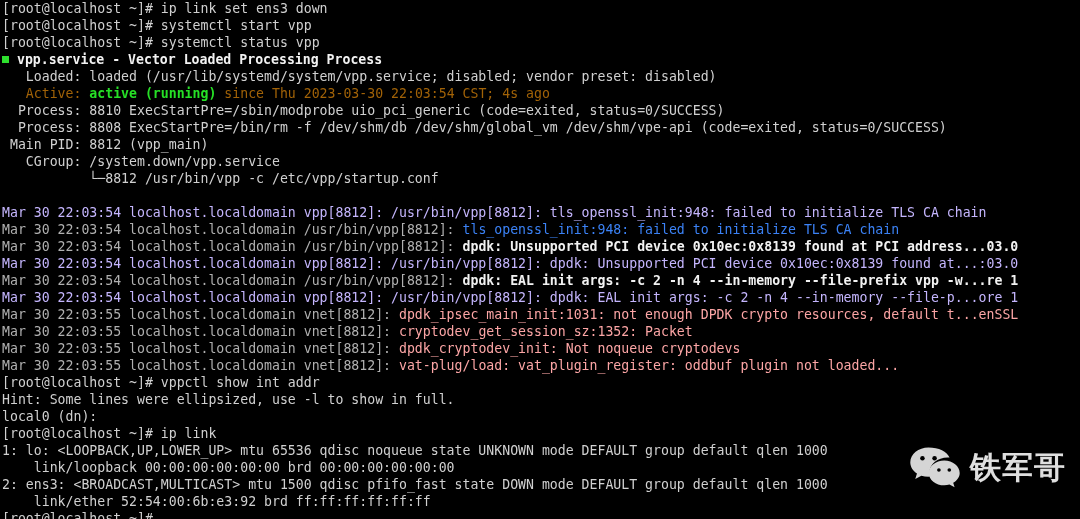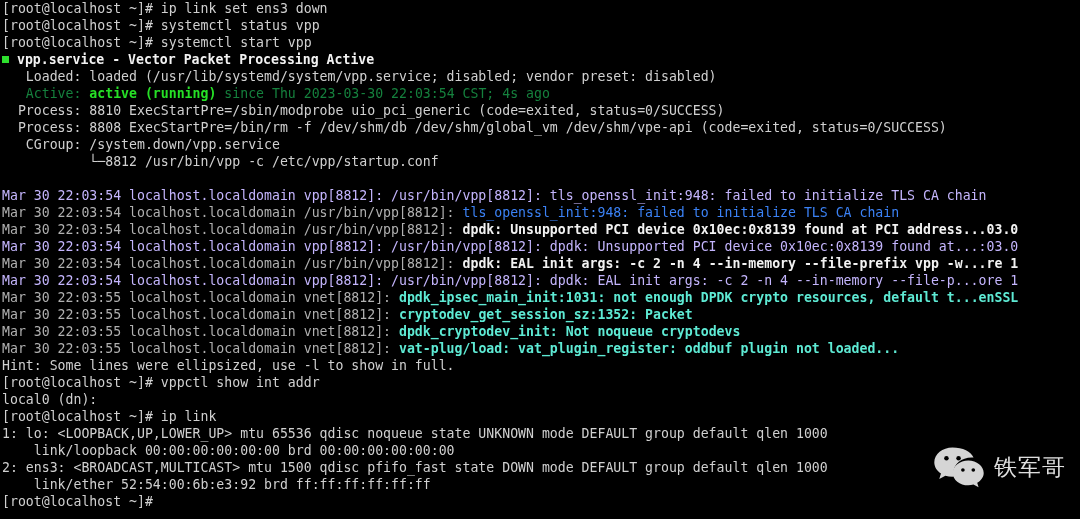--- a/index.html
+++ b/index.html
@@ -30,24 +30,24 @@
     white-space: pre;
     color: #d0d0d0;
     padding-left: 2px;
     font-family: "DejaVu Sans Mono", "Liberation Mono", monospace;
   }
   .line.bright { color: #e8e8e8; font-weight: bold; }
   .line.dim    { color: #c4b5fd; }
   .seg { white-space: pre; }
   .seg.green   { color: #26e026; font-weight: bold; }
   .seg.red     { color: #3b82f6; }
-  .seg.redb    { color: #5eead4; font-weight: bold; }
+  .seg.redb    { color: #fca5a5; font-weight: normal; }
   .seg.bright  { color: #f2f2f2; font-weight: bold; }
   .seg.dim     { color: #b0b0b0; }
-  .seg.white   { color: #15803d; }
+  .seg.white   { color: #a16207; }
   .bullet {
     display: inline-block;
     width: 7px;
     height: 7px;
     background: #2ee02e;
     vertical-align: middle;
     margin-right: 0px;
     position: relative;
     top: -1px;
   }
@@ -58,43 +58,44 @@
     bottom: 18px;
     display: flex;
     align-items: center;
     gap: 9px;
     opacity: 0.93;
   }
   #wm-logo { width: 52px; height: 44px; position: relative; }
   #wm-text {
     color: #f0f0f0;
     font-family: "DejaVu Sans", "Liberation Sans", sans-serif;
-    font-size: 23px;
-    font-weight: normal;
+    font-size: 31px;
+    font-weight: bold;
     letter-spacing: 1px;
     line-height: 1;
   }
 </style>
 </head>
 <body>
 
 <div id="terminal">
 
   <div class="line">[root@localhost ~]# ip link set ens3 down</div>
+  <div class="line">[root@localhost ~]# systemctl start vpp</div>
   <div class="line">[root@localhost ~]# systemctl status vpp</div>
-  <div class="line">[root@localhost ~]# systemctl start vpp</div>
 
-  <div class="line bright"><span class="bullet"></span><span class="seg bright"> vpp.service - Vector Packet Processing Active</span></div>
+  <div class="line bright"><span class="bullet"></span><span class="seg bright"> vpp.service - Vector Loaded Processing Process</span></div>
 
   <div class="line">   Loaded: loaded (/usr/lib/systemd/system/vpp.service; disabled; vendor preset: disabled)</div>
 
   <div class="line"><span class="seg white">   Active: </span><span class="seg green">active (running)</span><span class="seg white"> since Thu 2023-03-30 22:03:54 CST; 4s ago</span></div>
 
   <div class="line">  Process: 8810 ExecStartPre=/sbin/modprobe uio_pci_generic (code=exited, status=0/SUCCESS)</div>
   <div class="line">  Process: 8808 ExecStartPre=/bin/rm -f /dev/shm/db /dev/shm/global_vm /dev/shm/vpe-api (code=exited, status=0/SUCCESS)</div>
+  <div class="line"> Main PID: 8812 (vpp_main)</div>
   <div class="line">   CGroup: /system.down/vpp.service</div>
   <div class="line">           └─8812 /usr/bin/vpp -c /etc/vpp/startup.conf</div>
 
   <div class="line"></div>
 
   <div class="line dim">Mar 30 22:03:54 localhost.localdomain vpp[8812]: /usr/bin/vpp[8812]: tls_openssl_init:948: failed to initialize TLS CA chain</div>
 
   <div class="line"><span class="seg dim">Mar 30 22:03:54 localhost.localdomain /usr/bin/vpp[8812]: </span><span class="seg red">tls_openssl_init:948: failed to initialize TLS CA chain</span></div>
 
   <div class="line"><span class="seg dim">Mar 30 22:03:54 localhost.localdomain /usr/bin/vpp[8812]: </span><span class="seg bright">dpdk: Unsupported PCI device 0x10ec:0x8139 found at PCI address...03.0</span></div>
@@ -106,22 +107,22 @@
   <div class="line dim">Mar 30 22:03:54 localhost.localdomain vpp[8812]: /usr/bin/vpp[8812]: dpdk: EAL init args: -c 2 -n 4 --in-memory --file-p...ore 1</div>
 
   <div class="line"><span class="seg dim">Mar 30 22:03:55 localhost.localdomain vnet[8812]: </span><span class="seg redb">dpdk_ipsec_main_init:1031: not enough DPDK crypto resources, default t...enSSL</span></div>
 
   <div class="line"><span class="seg dim">Mar 30 22:03:55 localhost.localdomain vnet[8812]: </span><span class="seg redb">cryptodev_get_session_sz:1352: Packet</span></div>
 
   <div class="line"><span class="seg dim">Mar 30 22:03:55 localhost.localdomain vnet[8812]: </span><span class="seg redb">dpdk_cryptodev_init: Not noqueue cryptodevs</span></div>
 
   <div class="line"><span class="seg dim">Mar 30 22:03:55 localhost.localdomain vnet[8812]: </span><span class="seg redb">vat-plug/load: vat_plugin_register: oddbuf plugin not loaded...</span></div>
 
+  <div class="line">[root@localhost ~]# vppctl show int addr</div>
   <div class="line">Hint: Some lines were ellipsized, use -l to show in full.</div>
-  <div class="line">[root@localhost ~]# vppctl show int addr</div>
   <div class="line">local0 (dn):</div>
   <div class="line">[root@localhost ~]# ip link</div>
   <div class="line">1: lo: &lt;LOOPBACK,UP,LOWER_UP&gt; mtu 65536 qdisc noqueue state UNKNOWN mode DEFAULT group default qlen 1000</div>
   <div class="line">    link/loopback 00:00:00:00:00:00 brd 00:00:00:00:00:00</div>
   <div class="line">2: ens3: &lt;BROADCAST,MULTICAST&gt; mtu 1500 qdisc pfifo_fast state DOWN mode DEFAULT group default qlen 1000</div>
   <div class="line">    link/ether 52:54:00:6b:e3:92 brd ff:ff:ff:ff:ff:ff</div>
   <div class="line">[root@localhost ~]#</div>
 
   <div id="watermark">
     <span id="wm-logo">

